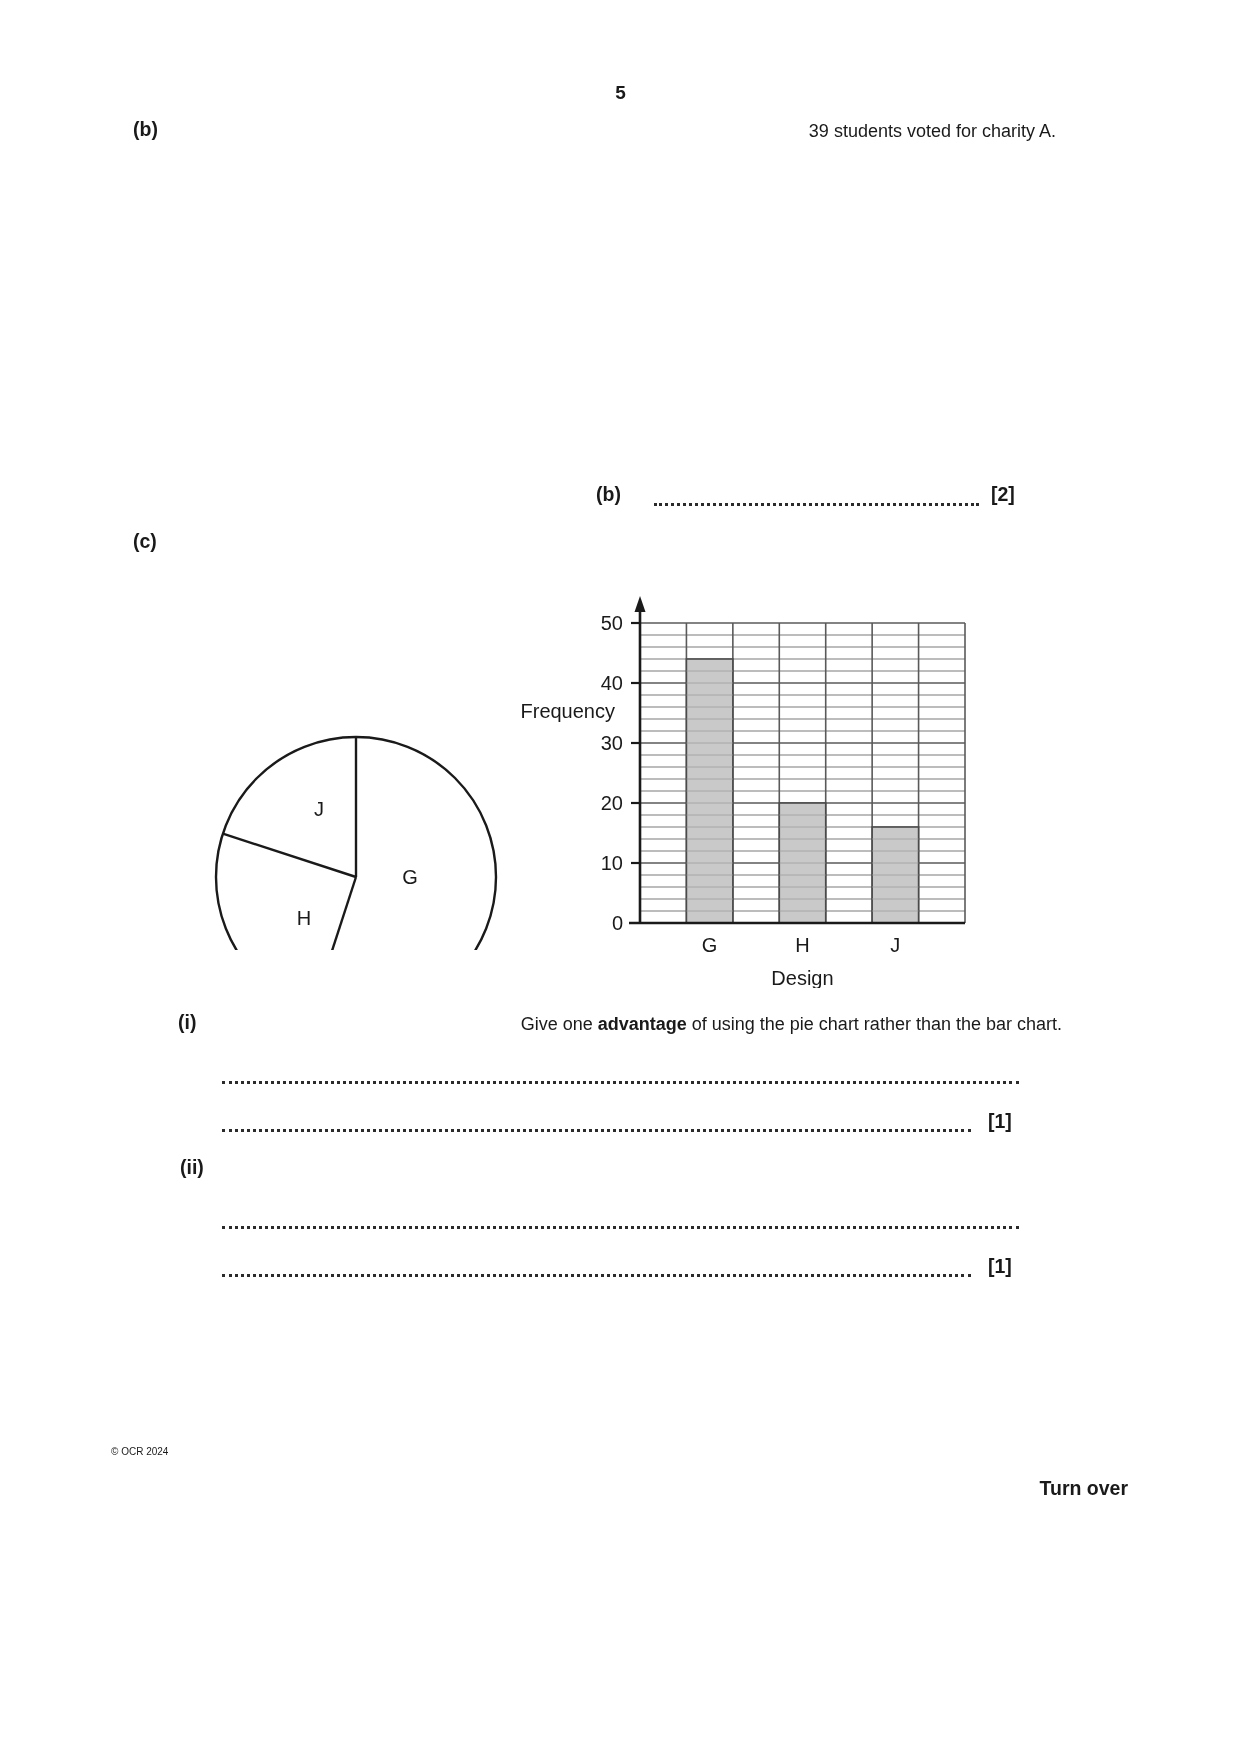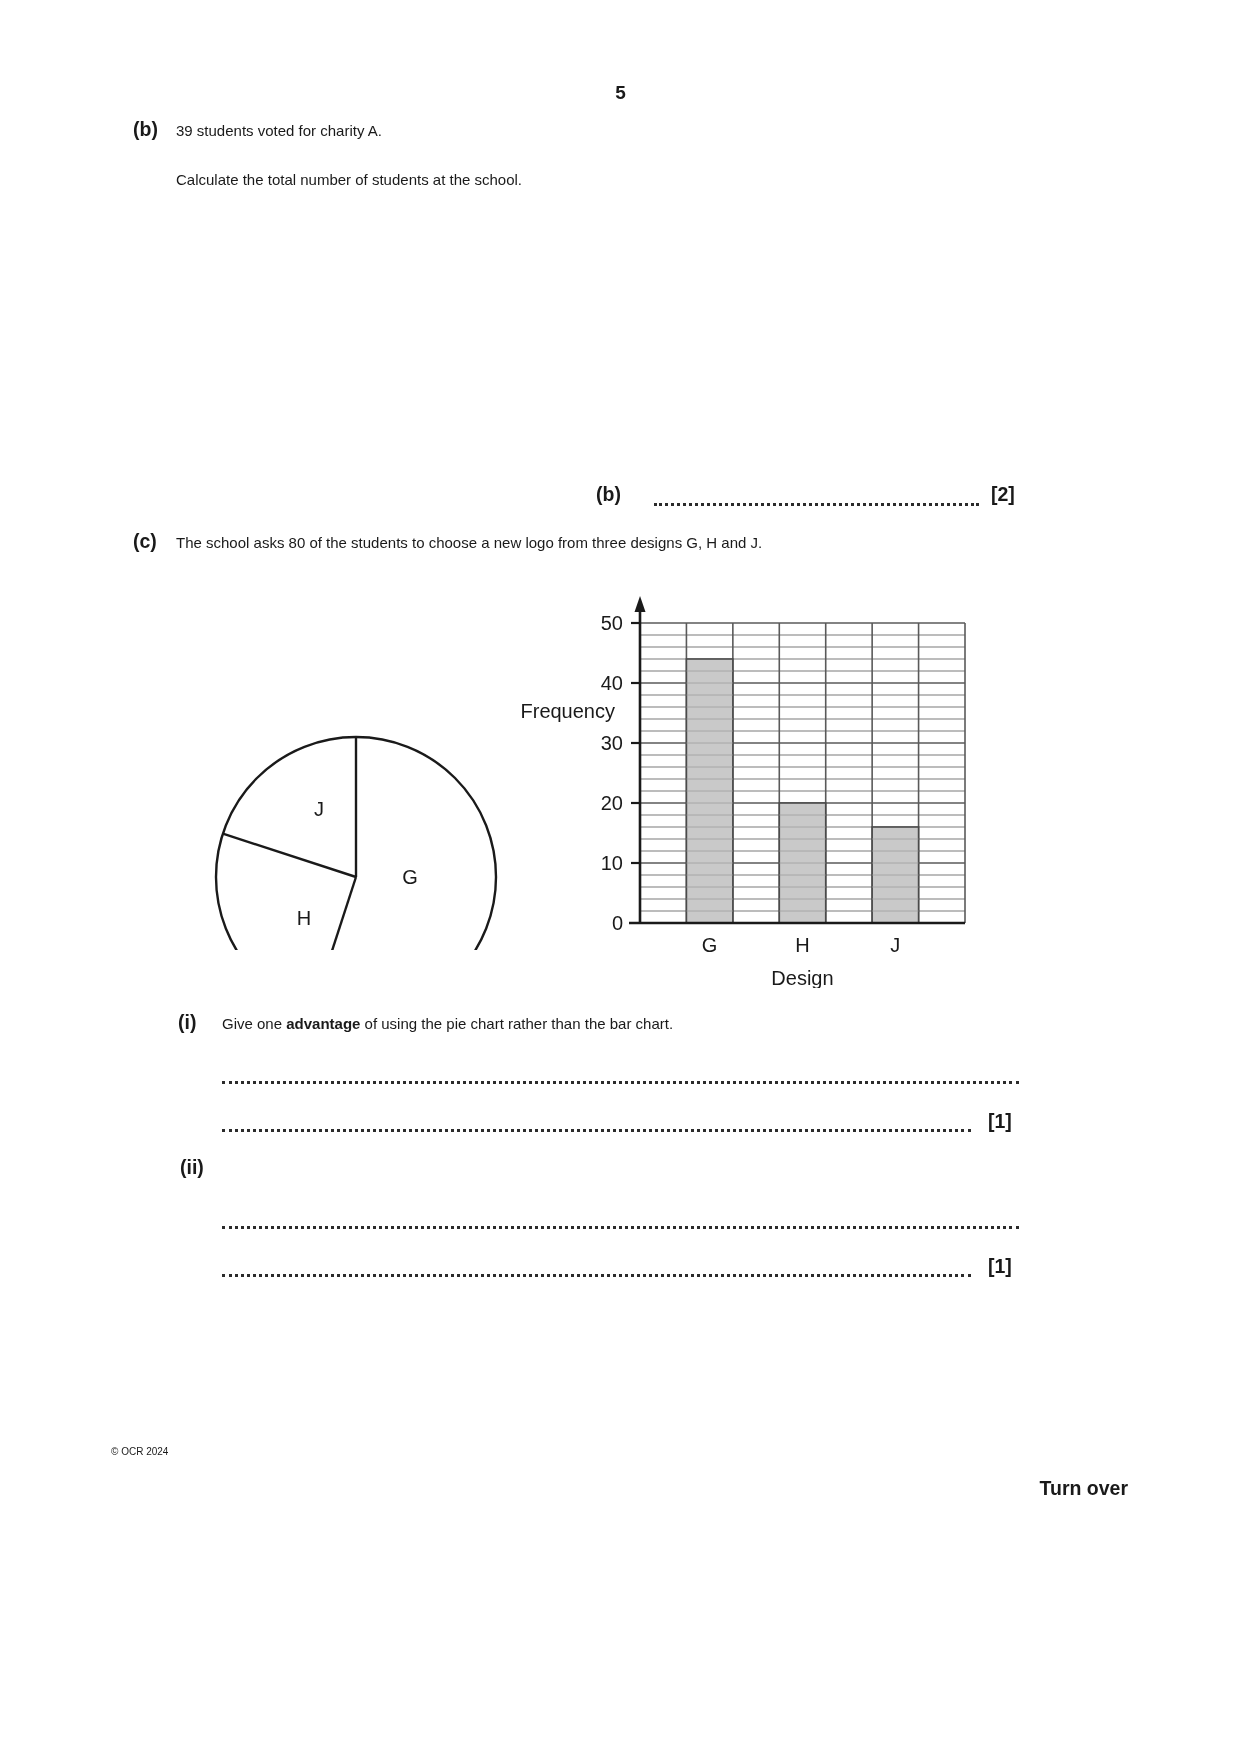--- a/index.html
+++ b/index.html
@@ -28,23 +28,24 @@
     font-size: 19px;
     font-weight: bold;
   }
   .qlabel {
     position: absolute;
     font-size: 19.5px;
     font-weight: bold;
   }
   .qtext {
     position: absolute;
-    font-size: 15px;
+    font-size: 18px;
     line-height: 26px;
     white-space: pre-line;
+    text-align: right;
   }
   b.inl { font-weight: bold; }
 
   
   .dots {
     position: absolute;
     height: 3px;
     border-bottom: 3px dotted #2b2b2b;
   }
   .marks {
@@ -92,28 +93,26 @@
 </style>
 </head>
 <body>
 
 <div class="page">
 
   <div class="pnum">5</div>
 
   <div class="qlabel" style="left:133px; top:118px;">(b)</div>
   <div class="qtext" style="left:176px; top:118px; width:880px;">39 students voted for charity A.</div>
-  <div class="qtext" style="left:176px; top:167px; width:880px;">Calculate the total number of students at the school.</div>
 
   <div class="qlabel" style="left:596px; top:483px;">(b)</div>
   <div class="dots" style="left:654px; top:500px; width:325px;"></div>
   <div class="marks" style="left:991px; top:483px;">[2]</div>
 
   <div class="qlabel" style="left:133px; top:530px;">(c)</div>
-  <div class="qtext" style="left:176px; top:530px; width:900px;">The school asks 80 of the students to choose a new logo from three designs G, H and J.</div>
 
   <div class="piewrap" style="left:176px; top:630px;">
     <svg width="330" height="320" viewBox="0 0 330 320">
 
       <circle cx="180" cy="247" r="140" fill="#ffffff" stroke="#1a1a1a" stroke-width="2.4"></circle>
 
       <line x1="180" y1="247" x2="180" y2="107" stroke="#1a1a1a" stroke-width="2.4"></line>
 
       <line x1="180" y1="247" x2="136.73" y2="380.14" stroke="#1a1a1a" stroke-width="2.4"></line>
 

